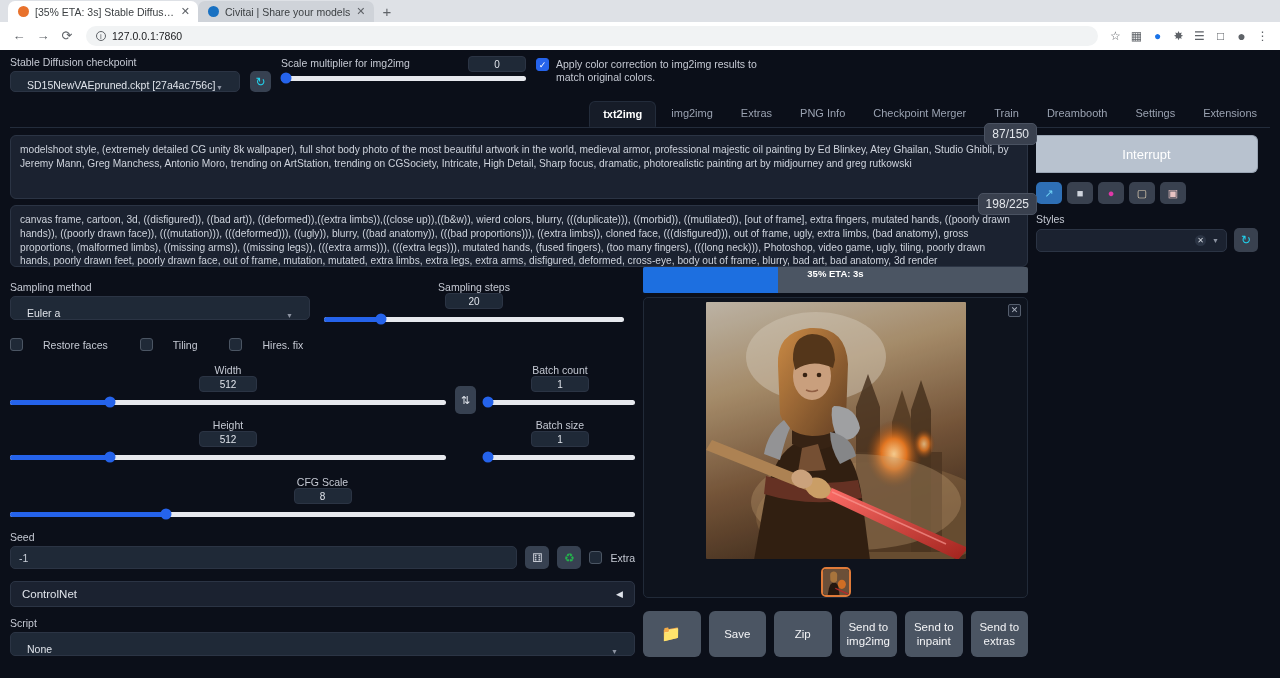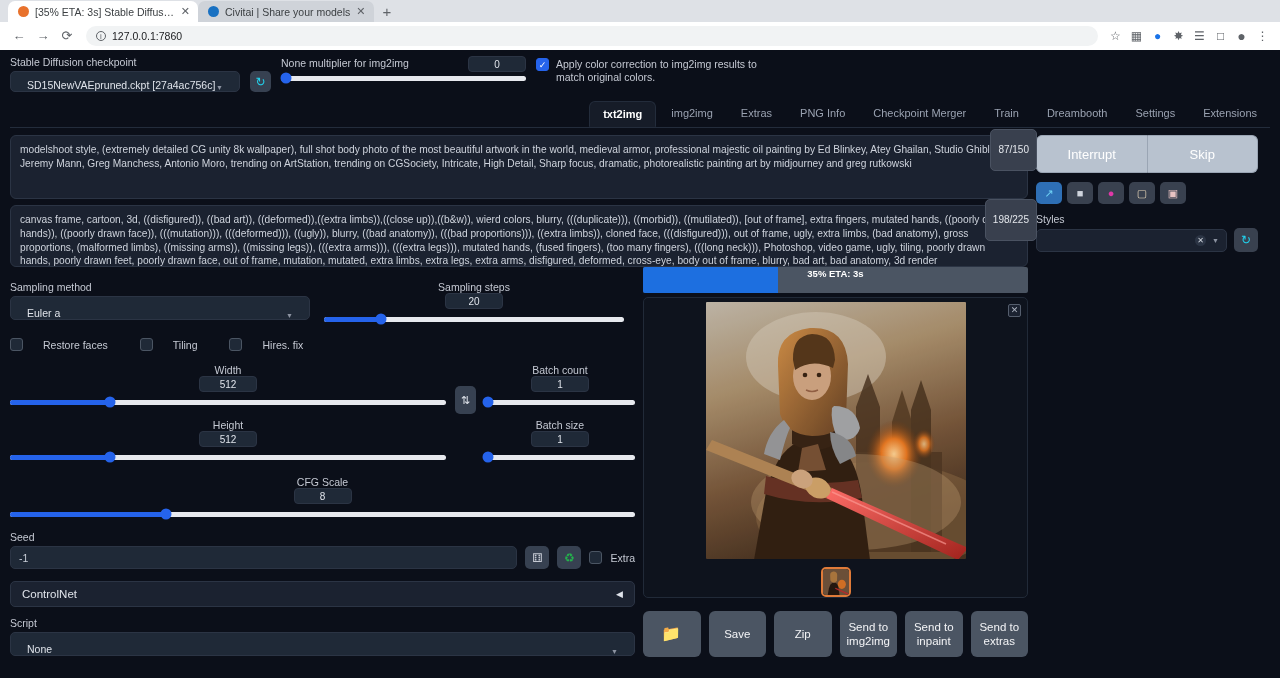--- a/index.html
+++ b/index.html
@@ -95,23 +95,22 @@
 
   .prompt-box {
     background: #1b2230; border: 1px solid #2b3444; border-radius: 6px;
     padding: 7px 9px; font-size: 10.2px; line-height: 1.35; color: #ced3dc;
     position: relative;
   }
   #prompt-pos { height: 64px; }
   #prompt-neg { height: 62px; margin-top: 6px; }
   .tokbadge {
     position: absolute; right: -10px; top: -13px; background: #39404e;
-    border-radius: 5px; font-size: 10px; color: #e3e6eb; padding: 13px 7px;
+    border-radius: 5px; font-size: 12px; color: #e3e6eb; padding: 2px 7px;
     border: 1px solid #4a5261;
-    margin-top: 6px;
   }
 
   
   #controls { width: 630px; margin-top: 14px; }
   .row { display: flex; gap: 14px; }
   #samp-method { width: 300px; }
   #samp-steps { width: 300px; }
   .headrow { display: flex; align-items: center; justify-content: space-between; margin-bottom: 4px; flex-direction: column; }
   #cbrow { display: flex; gap: 32px; margin-top: 13px; align-items: center; }
   .cbitem { display: flex; align-items: center; gap: 20px; font-size: 10.5px; }
@@ -256,21 +255,21 @@
         <span class="caret">▼</span>
       </div>
     </div>
 
     <div class="sqbtn" style="margin-top:15px">
       <span class="refresh-glyph">↻</span>
     </div>
 
     <div id="noise-wrap">
       <div id="noise-head">
-        <span class="lbl" style="flex:1">None multiplier for img2img</span>
+        <span class="lbl" style="flex:1">Scale multiplier for img2img</span>
         <div class="numbox">0</div>
       </div>
       <div class="slider">
         <div class="strack">
           <div class="sfill" id="noise-fill" style="width: 2%;"></div>
           <div class="sknob" id="noise-knob" style="left: 2%;"></div>
         </div>
       </div>
     </div>
 
@@ -545,21 +544,20 @@
           </div>
 
           <div id="botclip">&nbsp;</div>
         </div>
       </div>
     </div>
 
     <div id="right-col">
       <div id="genbtns">
         <div class="genbtn">Interrupt</div>
-        <div class="genbtn">Skip</div>
       </div>
 
       <div id="toolicons">
         <div class="ticon" style="background:#2e6fb5;color:#6fd2f5">↗</div>
         <div class="ticon" style="color:#cfd4dd">■</div>
         <div class="ticon" style="color:#e038a8">●</div>
         <div class="ticon" style="color:#e5d5b8">▢</div>
         <div class="ticon" style="color:#e8c3c3">▣</div>
       </div>
 

